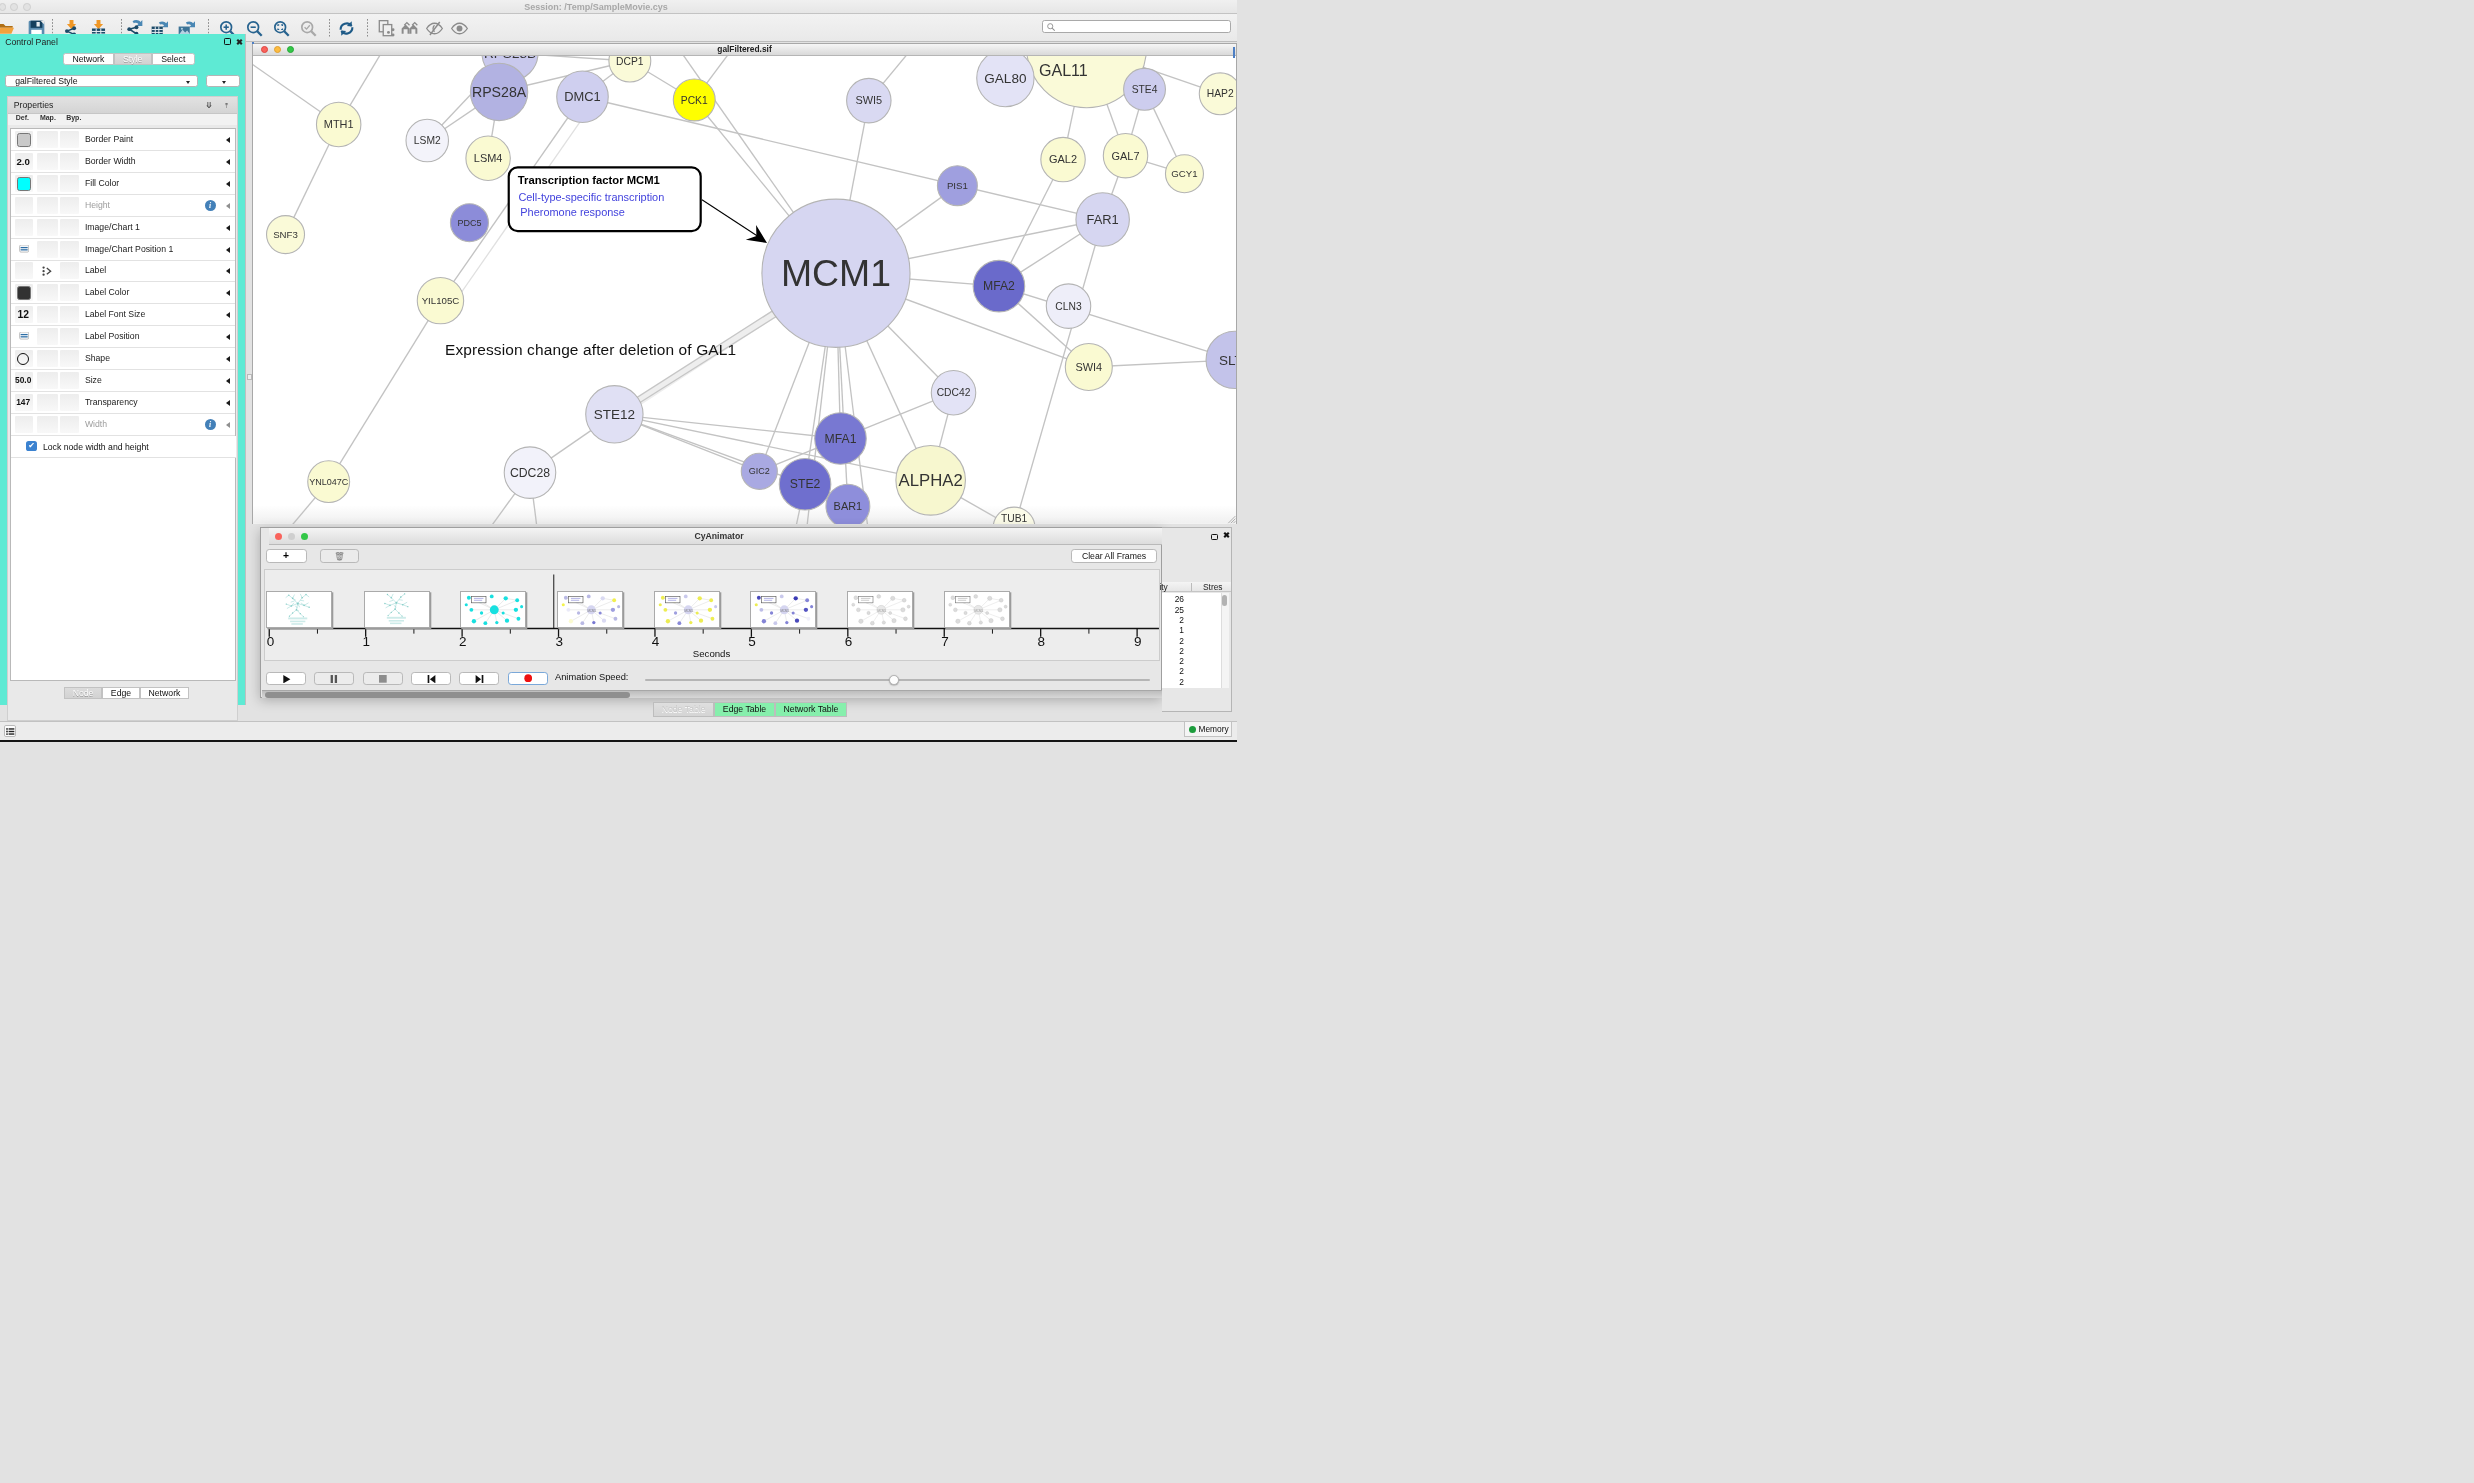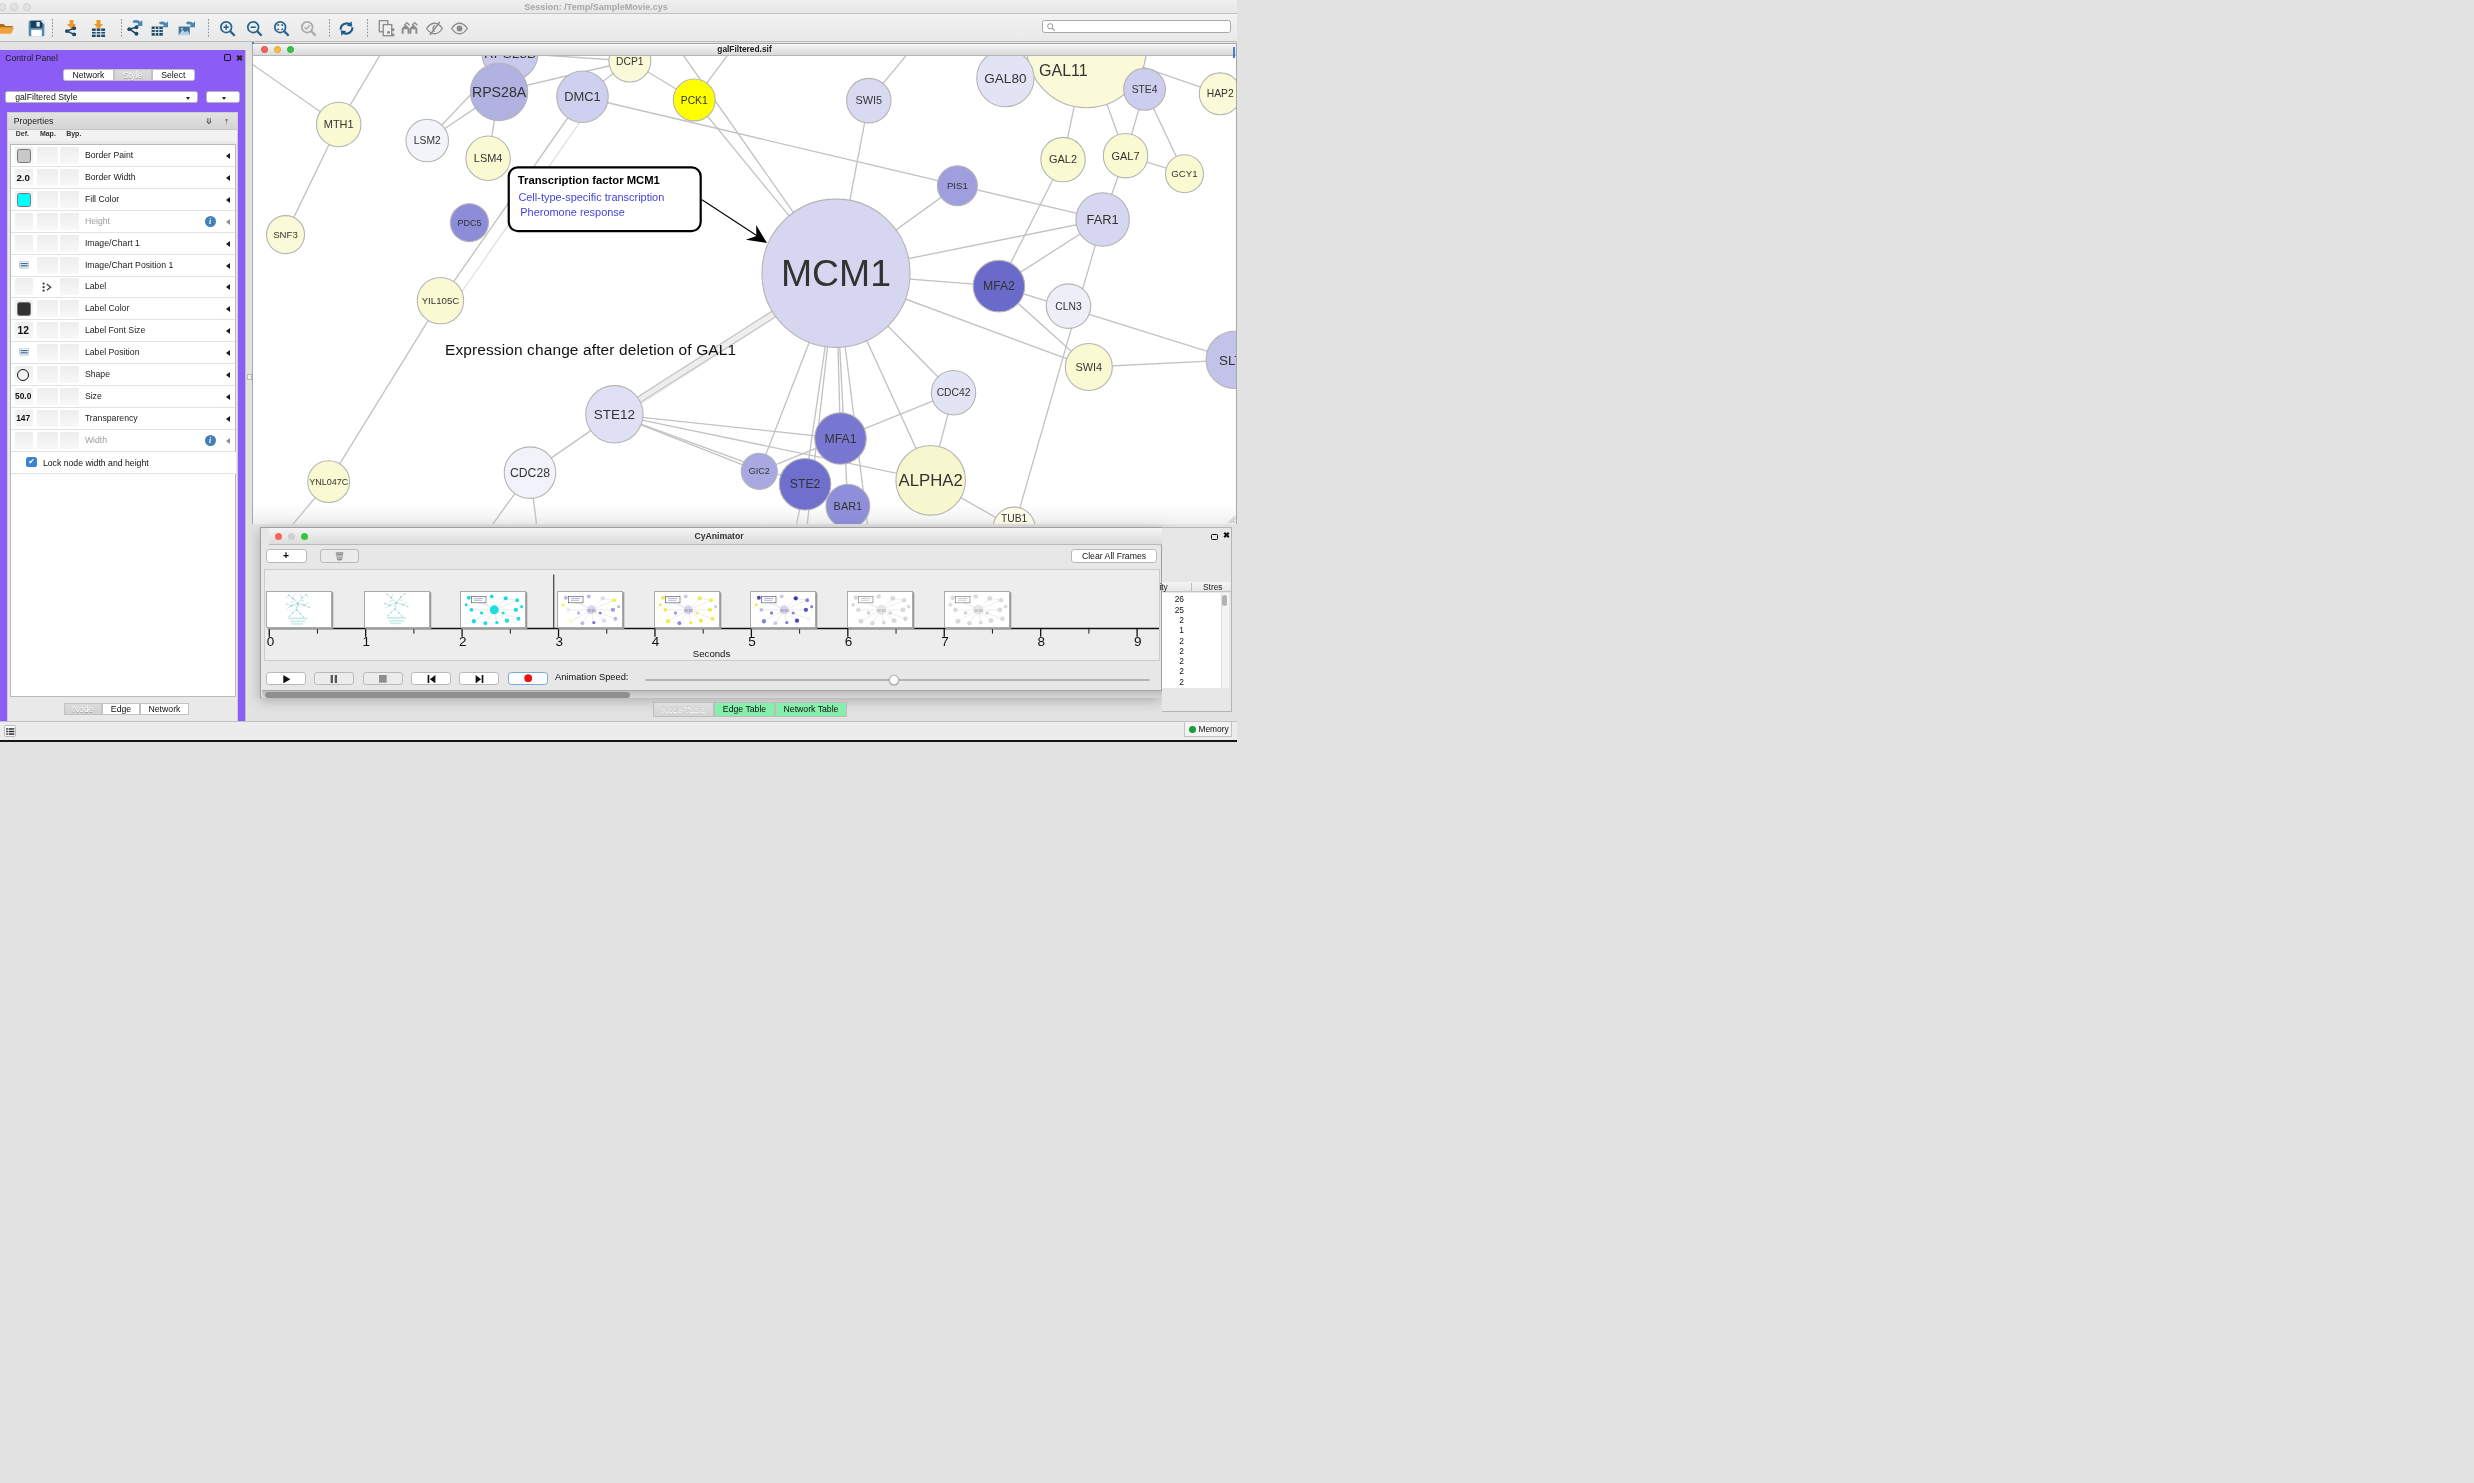--- a/index.html
+++ b/index.html
@@ -17,22 +17,22 @@
 
 #toolbar { position:absolute; left:0; top:14px; width:1237px; height:28px;
   background:linear-gradient(#f2f2f2,#e9e9e9); border-bottom:0.6px solid #bdbdbd; }
 .ticon { position:absolute; top:5.8px; width:17px; height:17px; }
 .tsep { position:absolute; top:4.5px; width:0.6px; height:19.3px;
   background-image:linear-gradient(#8c8c8c 1.3px, transparent 1.3px); background-size:0.6px 3.2px; }
 #searchbox { position:absolute; left:1042px; top:5.8px; width:189px; height:13.5px;
   background:#fff; border:0.6px solid #a9a9a9; border-radius:2.6px; }
 
 
-#cpanel { position:absolute; left:0; top:50px; width:246px; height:671px;
-  background:#8b5cf6; border-right:0.6px solid #bfbfbf; }
+#cpanel { position:absolute; left:0; top:34px; width:246px; height:671px;
+  background:#5eead4; border-right:0.6px solid #bfbfbf; }
 #cpanel .hdr { position:absolute; left:5.2px; top:2.6px; font-size:8.7px; color:#222; }
 .winbtn { position:absolute; top:3.2px; font-size:8.4px; color:#222; }
 .tabs3 { position:absolute; left:63px; top:19.3px; height:12.2px; display:flex; }
 .tabs3 div { border:0.6px solid #c2c2c2; background:#fff; color:#111; font-size:8.7px;
   line-height:11px; padding:0 8.4px; }
 .tabs3 div:first-child { border-radius:2.6px 0 0 2.6px; }
 .tabs3 div:last-child { border-radius:0 2.6px 2.6px 0; }
 .tabs3 .sel { background:linear-gradient(#dcdcdc,#d2d2d2); color:#fdfdfd;
   text-shadow:0 0.6px 0.6px #9a9a9a; }
 #styledrop { position:absolute; left:5.2px; top:41px; width:193px; height:12.2px; background:#fff;

